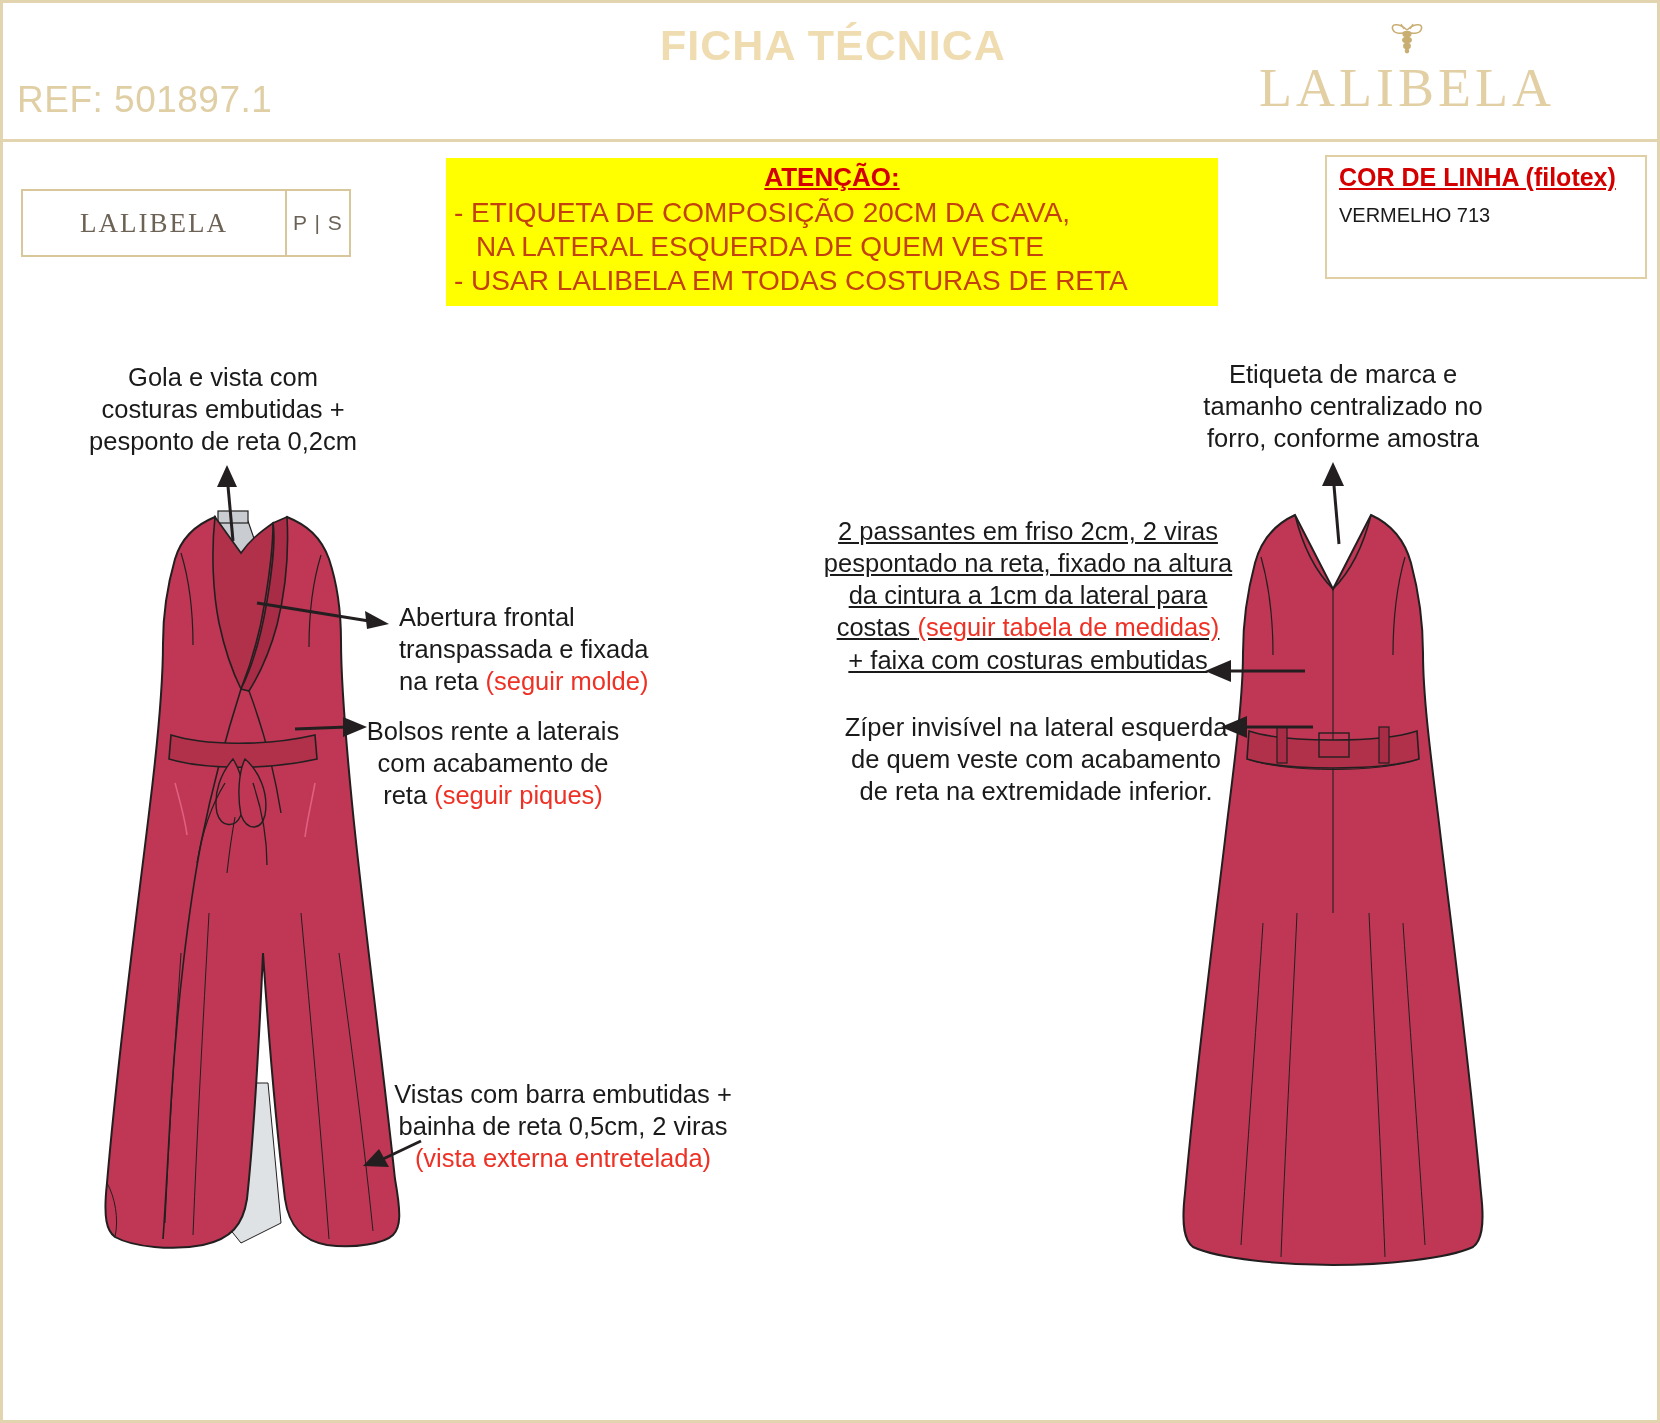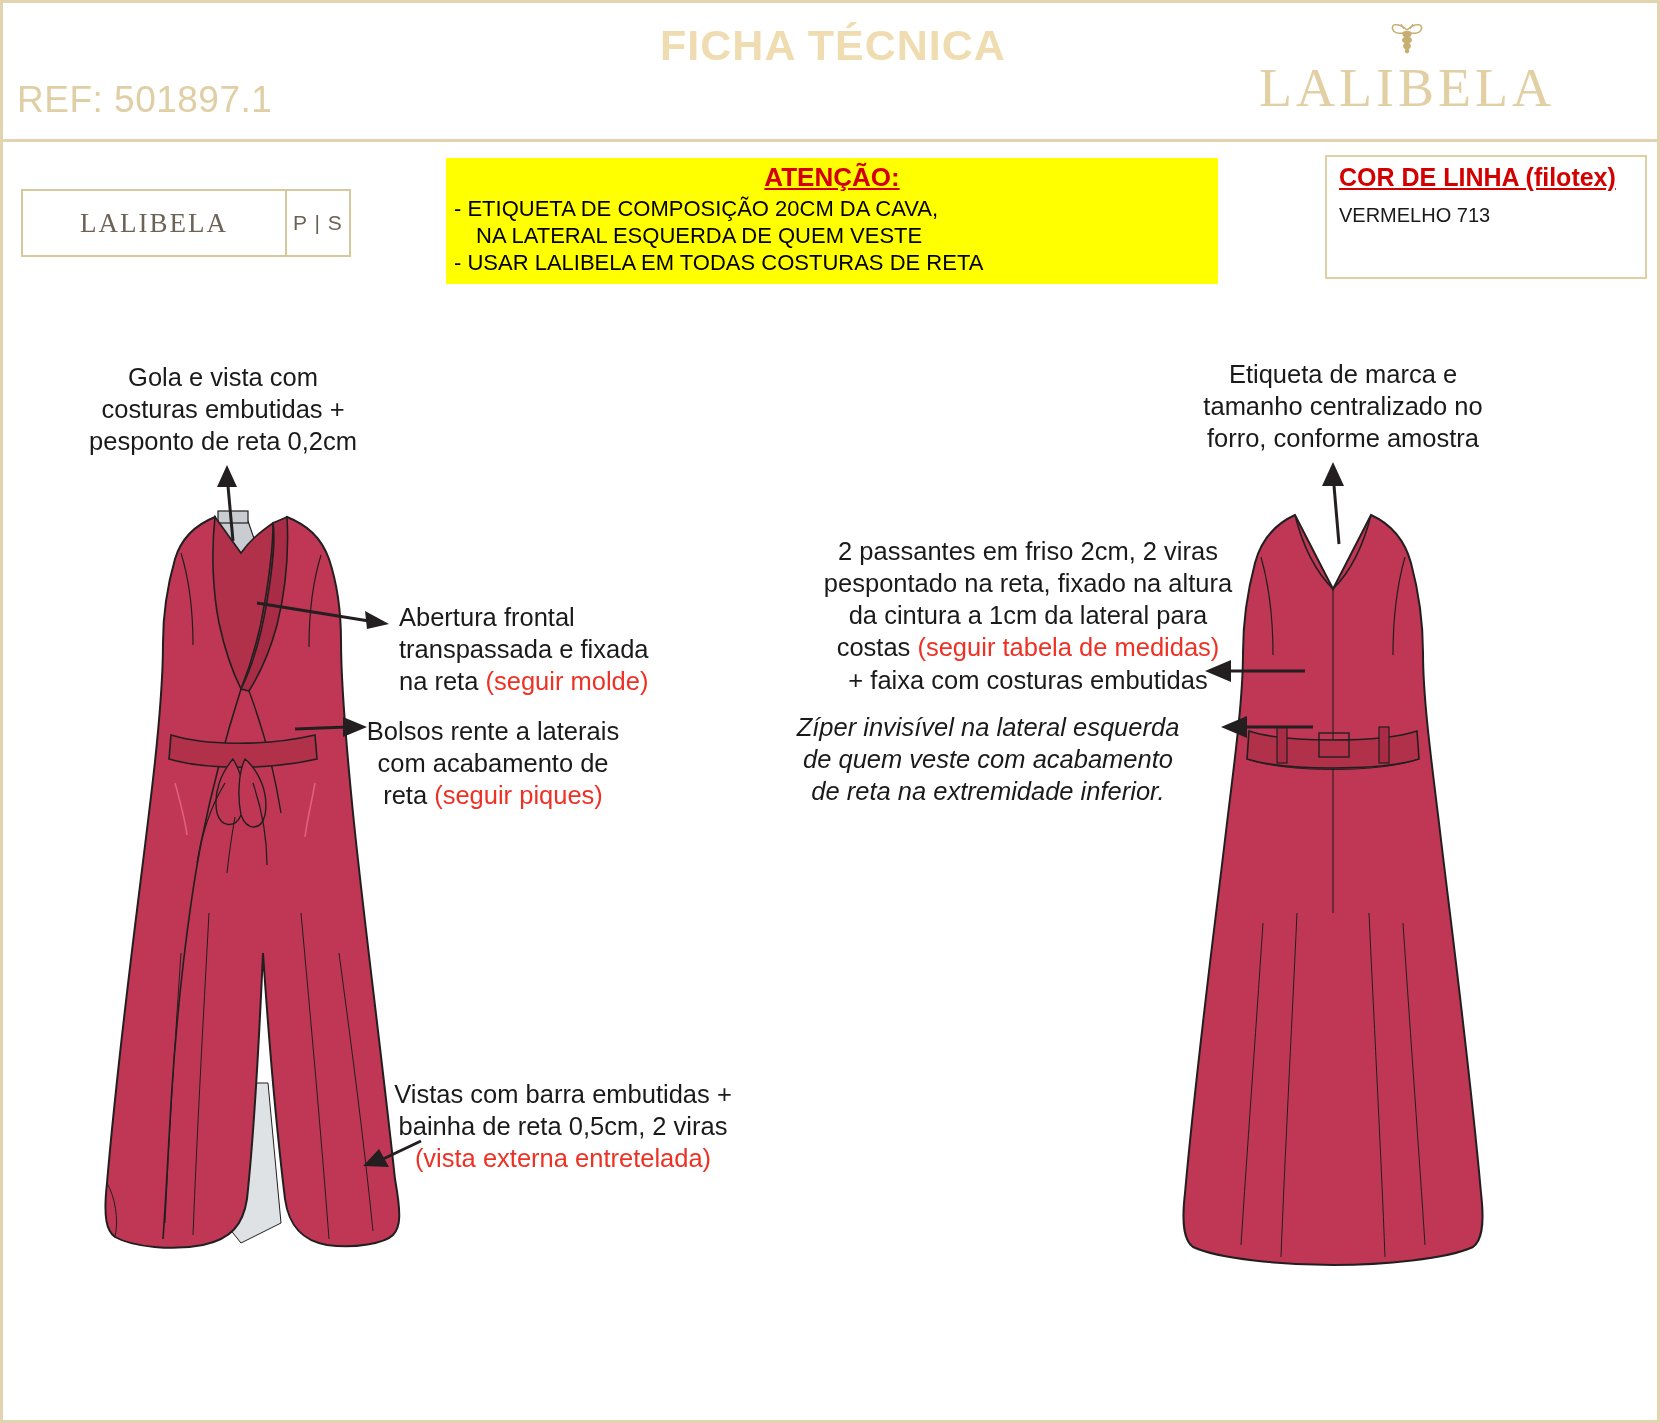--- a/index.html
+++ b/index.html
@@ -110,22 +110,22 @@
   }
   .attention .at-title {
     text-align: center;
     color: #d40000;
     font-weight: bold;
     font-size: 26px;
     text-decoration: underline;
     margin-bottom: 3px;
   }
   .attention .at-line {
-    font-size: 22px;
-    color: #000000;
+    font-size: 28px;
+    color: #c2410c;
     line-height: 1.22;
     white-space: nowrap;
   }
   .attention .at-line.indent {
     padding-left: 22px;
   }
   .thread-box {
     position: absolute;
     left: 1322px;
     top: 152px;
@@ -375,29 +375,29 @@
     <div>bainha de reta 0,5cm, 2 viras</div>
     <div class="red">(vista externa entretelada)</div>
   </div>
 
   <div class="note ta-c" style="left:1160px;top:355px;width:360px;">
     <div>Etiqueta de marca e</div>
     <div>tamanho centralizado no</div>
     <div>forro, conforme amostra</div>
   </div>
 
-  <div class="note ta-c" style="left:790px;top:532px;width:470px;">
+  <div class="note ta-c" style="left:790px;top:512px;width:470px;text-decoration:underline;">
     <div>2 passantes em friso 2cm, 2 viras</div>
     <div>pespontado na reta, fixado na altura</div>
     <div>da cintura a 1cm da lateral para</div>
     <div>
       <span>costas </span><span class="red">(seguir tabela de medidas)</span>
     </div>
     <div>+ faixa com costuras embutidas</div>
   </div>
 
-  <div class="note ta-c" style="left:770px;top:708px;width:430px;font-style:italic;">
+  <div class="note ta-c" style="left:818px;top:708px;width:430px;">
     <div>Zíper invisível na lateral esquerda</div>
     <div>de quem veste com acabamento</div>
     <div>de reta na extremidade inferior.</div>
   </div>
 
 </div>
 
 </body></html>

